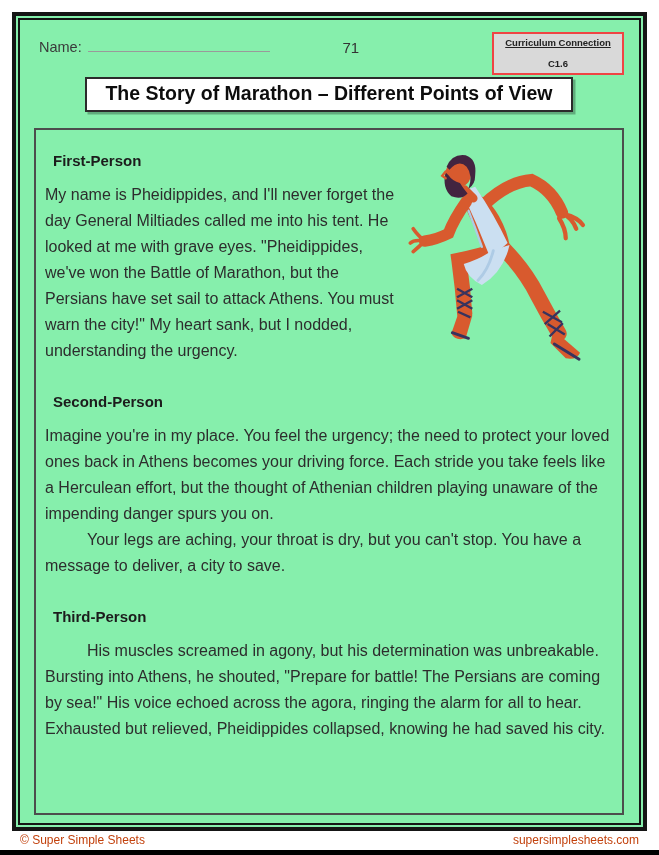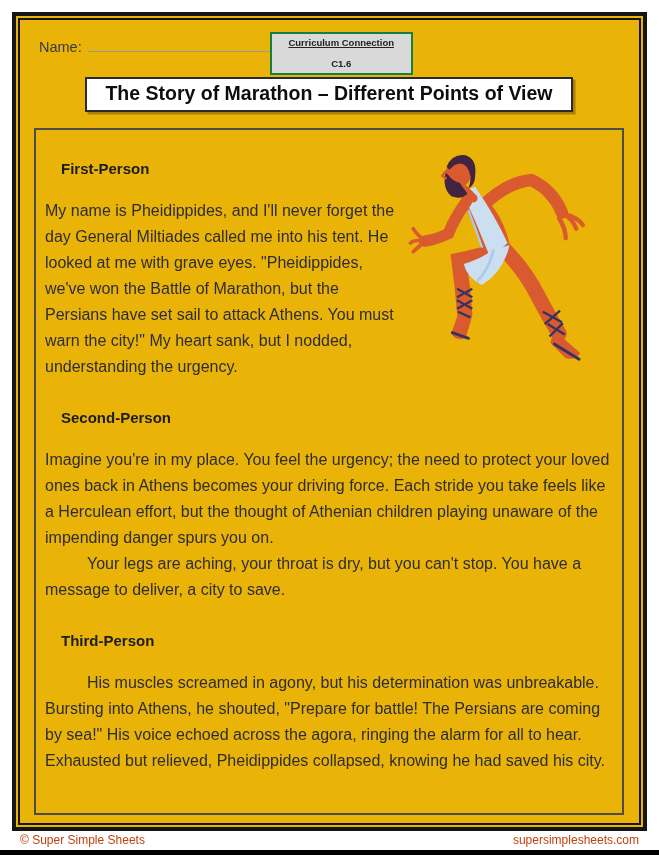--- a/index.html
+++ b/index.html
@@ -3,42 +3,42 @@
 <meta charset="utf-8">
 <style>
   * { box-sizing: border-box; }
   html,body { margin:0; padding:0; }
   body {
     width:659px; height:855px; background:#ffffff; position:relative;
     font-family:"Liberation Sans", sans-serif; color:#2d2d2d; overflow:hidden;
   }
   .page-outer {
     position:absolute; left:12px; top:12px; right:12px; bottom:24px;
-    border:4px solid #151515; padding:2px; background:#eab308;
+    border:4px solid #151515; padding:2px; background:#86efac;
   }
   .page-inner {
     border:2px solid #151515; width:100%; height:100%;
     display:flex; flex-direction:column; padding:0 15px 8px 14px;
   }
   
   .header-row {
     margin-top:12px; display:flex; align-items:flex-start; height:36px;
   }
   .name-wrap { display:flex; align-items:baseline; padding-left:5px; margin-top:6px; }
   .name-label { font-size:14.5px; color:#3a3a3a; }
   .name-line {
     display:inline-block; width:182px; border-bottom:1.5px solid #9a9a9a;
     height:14px; margin-left:6px;
   }
   .page-num {
     flex:1; text-align:center; font-size:15px; color:#333; margin-top:7px;
     padding-right:60px;
   }
   .badge {
-    width:143px; background:#d9d9d9; border:2px solid #15803d;
+    width:132px; background:#d9d9d9; border:2px solid #ef4444;
     text-align:center; padding:3px 4px 4px; flex-shrink:0;
   }
   .badge-line1 { font-size:9.5px; font-weight:bold; color:#222; text-decoration:underline; }
   .badge-line2 { font-size:9.5px; font-weight:bold; color:#222; margin-top:10px; }
   
   .title-row { display:flex; align-items:center; margin-top:7px;flex-direction:column; }
   .title-connector { flex:1; border-top:2px solid #4d4d4d; height:0; }
   .title-box {
     border:2px solid #2b2b2b; background:#fff; padding:3px 18px 5px;
     font-size:19.5px; font-weight:bold; color:#0d0d0d; white-space:nowrap;
@@ -47,21 +47,21 @@
   
   .content-box {
     margin-top:14px; flex:1; border:2px solid #4d4d4d;
     padding:10px 11px 6px 9px; overflow:hidden;
   }
   .illustration-float {
     float:right; width:203px; height:224px; margin:2px 0 4px 10px;
   }
   .illustration-float svg { width:100%; height:100%; }
   .section h3 {
-    margin:16px; font-size:15px; font-weight:bold; color:#1c1c1c; line-height:26px;
+    margin:8px; font-size:15px; font-weight:bold; color:#1c1c1c; line-height:26px;
   }
   .section p {
     margin:0; font-size:16px; line-height:26px; color:#2d2d2d;
   }
   .section p.indent { text-indent:42px; }
   .section + .section { margin-top:25px; }
   
   .footer {
     position:absolute; left:20px; right:20px; bottom:8px;
     display:flex; justify-content:space-between;
@@ -75,20 +75,21 @@
 <body>
 
 <div class="page-outer">
   <div class="page-inner">
 
     <div class="header-row">
       <div class="name-wrap">
         <span class="name-label">Name:</span>
         <span class="name-line"></span>
       </div>
+      <div class="page-num">71</div>
       <div class="badge">
         <div class="badge-line1">Curriculum Connection</div>
         <div class="badge-line2">C1.6</div>
       </div>
     </div>
 
     <div class="title-row">
       <div class="title-connector"></div>
       <div class="title-box">The Story of Marathon – Different Points of View</div>
       <div class="title-connector"></div>

